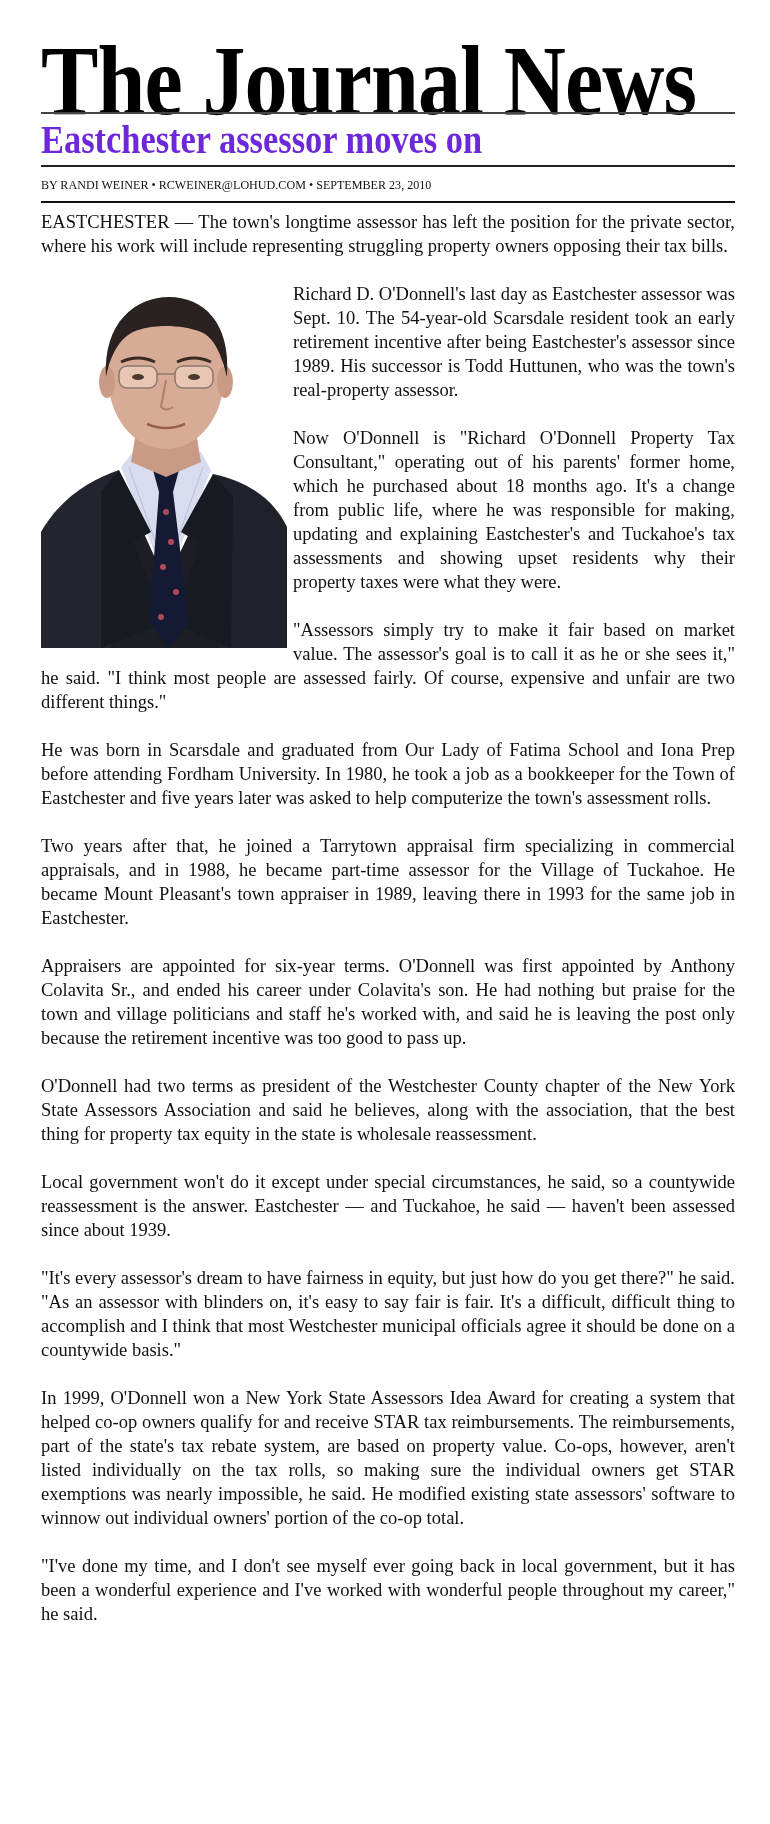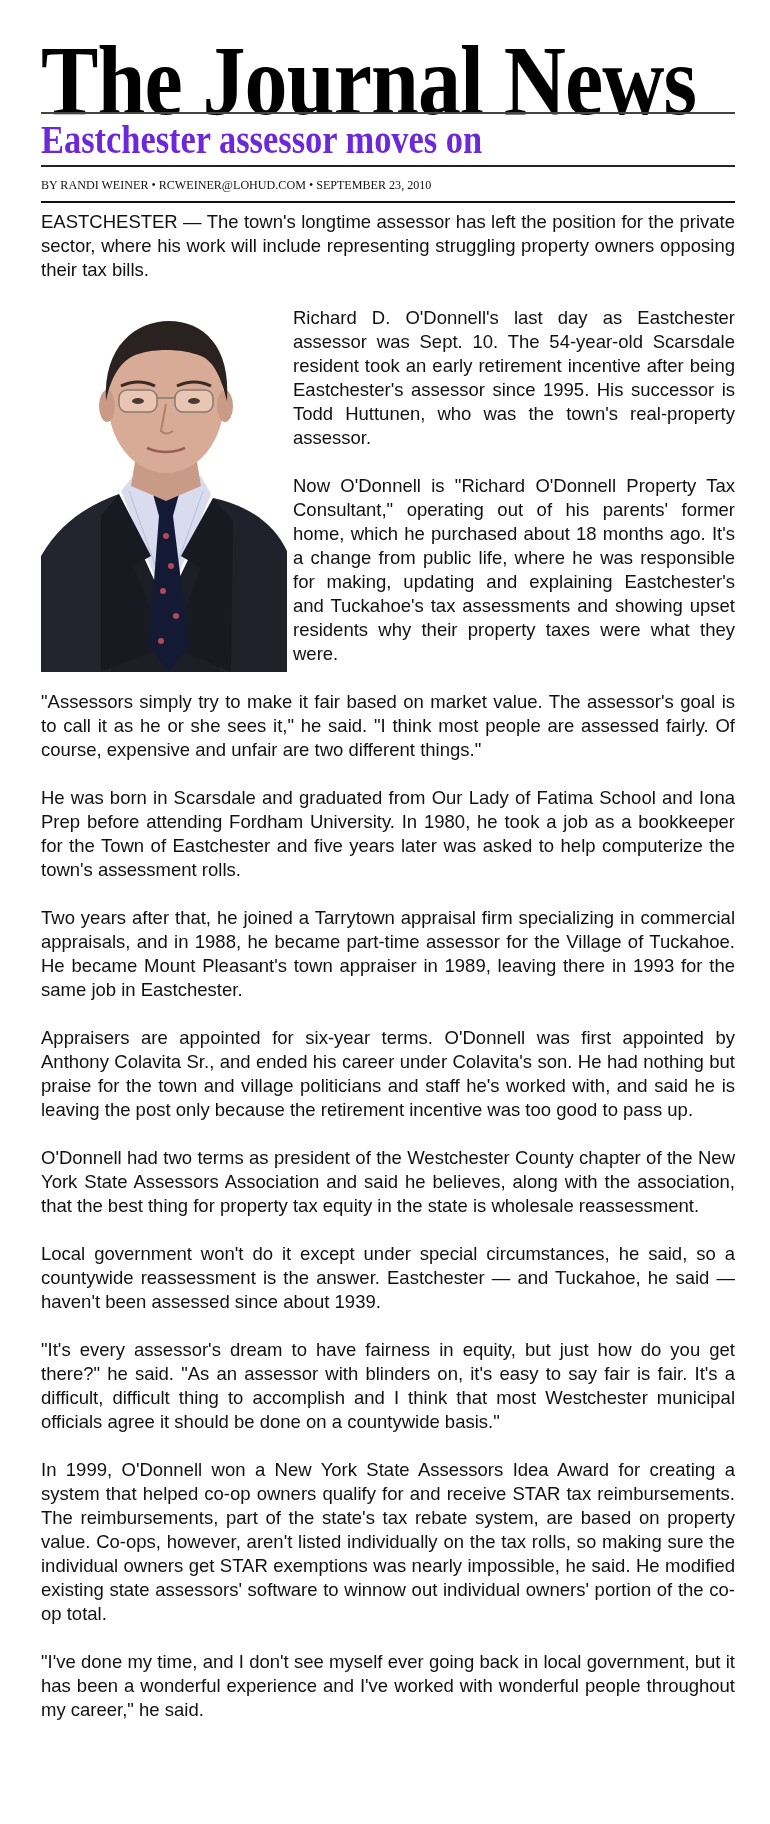--- a/index.html
+++ b/index.html
@@ -23,21 +23,21 @@
   }
   .headline span { display: inline-block; transform: scaleX(0.86); transform-origin: left center; }
   .byline {
     position: absolute; left: 0; top: 173px; width: 694px; height: 24px;
     font-family: "Liberation Serif", "DejaVu Serif", serif;
     font-size: 13px; line-height: 24px; white-space: nowrap; color: #111;
   }
   .byline span { display: inline-block; transform: scaleX(0.93); transform-origin: left center; }
   .body {
     position: absolute; left: 0; top: 210px; width: 694px;
-    font-family: Liberation Sans, sans-serif;
+    font-family: Liberation Serif, serif;
     font-size: 18.5px; line-height: 24px; color: #111; text-align: justify;
   }
   .body p { margin: 0 0 24px 0; }
   .body p.tight { margin-bottom: 0; }
   .photo {
     float: left; width: 246px; height: 366px; margin: 0 6px 0 0;
     position: relative; overflow: hidden; background: #ffffff;
   }
   .photo svg { display: block; }
 </style>
@@ -105,21 +105,21 @@
         <ellipse cx="153" cy="95" rx="6" ry="3" fill="#4a3a33"></ellipse>
 
         <path d="M80 80 Q97 72 114 80" stroke="#3a2a25" stroke-width="3" fill="none"></path>
         <path d="M136 80 Q153 72 170 80" stroke="#3a2a25" stroke-width="3" fill="none"></path>
 
         <path d="M125 98 L120 125 Q125 130 132 125" stroke="#b0806c" stroke-width="2" fill="none"></path>
         <path d="M106 142 Q125 150 144 142" stroke="#9a5e52" stroke-width="2.5" fill="none"></path>
       </svg>
     </div>
 
-    <p>Richard D. O'Donnell's last day as Eastchester assessor was Sept. 10. The 54-year-old Scarsdale resident took an early retirement incentive after being Eastchester's assessor since 1995. His successor is Todd Huttunen, who was the town's real-property assessor.</p>
+    <p>Richard D. O'Donnell's last day as Eastchester assessor was Sept. 10. The 54-year-old Scarsdale resident took an early retirement incentive after being Eastchester's assessor since 1989. His successor is Todd Huttunen, who was the town's real-property assessor.</p>
     <p>Now O'Donnell is "Richard O'Donnell Property Tax Consultant," operating out of his parents' former home, which he purchased about 18 months ago. It's a change from public life, where he was responsible for making, updating and explaining Eastchester's and Tuckahoe's tax assessments and showing upset residents why their property taxes were what they were.</p>
     <p>"Assessors simply try to make it fair based on market value. The assessor's goal is to call it as he or she sees it," he said. "I think most people are assessed fairly. Of course, expensive and unfair are two different things."</p>
     <p>He was born in Scarsdale and graduated from Our Lady of Fatima School and Iona Prep before attending Fordham University. In 1980, he took a job as a bookkeeper for the Town of Eastchester and five years later was asked to help computerize the town's assessment rolls.</p>
     <p>Two years after that, he joined a Tarrytown appraisal firm specializing in commercial appraisals, and in 1988, he became part-time assessor for the Village of Tuckahoe. He became Mount Pleasant's town appraiser in 1989, leaving there in 1993 for the same job in Eastchester.</p>
     <p>Appraisers are appointed for six-year terms. O'Donnell was first appointed by Anthony Colavita Sr., and ended his career under Colavita's son. He had nothing but praise for the town and village politicians and staff he's worked with, and said he is leaving the post only because the retirement incentive was too good to pass up.</p>
     <p>O'Donnell had two terms as president of the Westchester County chapter of the New York State Assessors Association and said he believes, along with the association, that the best thing for property tax equity in the state is wholesale reassessment.</p>
     <p>Local government won't do it except under special circumstances, he said, so a countywide reassessment is the answer. Eastchester — and Tuckahoe, he said — haven't been assessed since about 1939.</p>
     <p>"It's every assessor's dream to have fairness in equity, but just how do you get there?" he said. "As an assessor with blinders on, it's easy to say fair is fair. It's a difficult, difficult thing to accomplish and I think that most Westchester municipal officials agree it should be done on a countywide basis."</p>
     <p>In 1999, O'Donnell won a New York State Assessors Idea Award for creating a system that helped co-op owners qualify for and receive STAR tax reimbursements. The reimbursements, part of the state's tax rebate system, are based on property value. Co-ops, however, aren't listed individually on the tax rolls, so making sure the individual owners get STAR exemptions was nearly impossible, he said. He modified existing state assessors' software to winnow out individual owners' portion of the co-op total.</p>
     <p class="tight">"I've done my time, and I don't see myself ever going back in local government, but it has been a wonderful experience and I've worked with wonderful people throughout my career," he said.</p>

